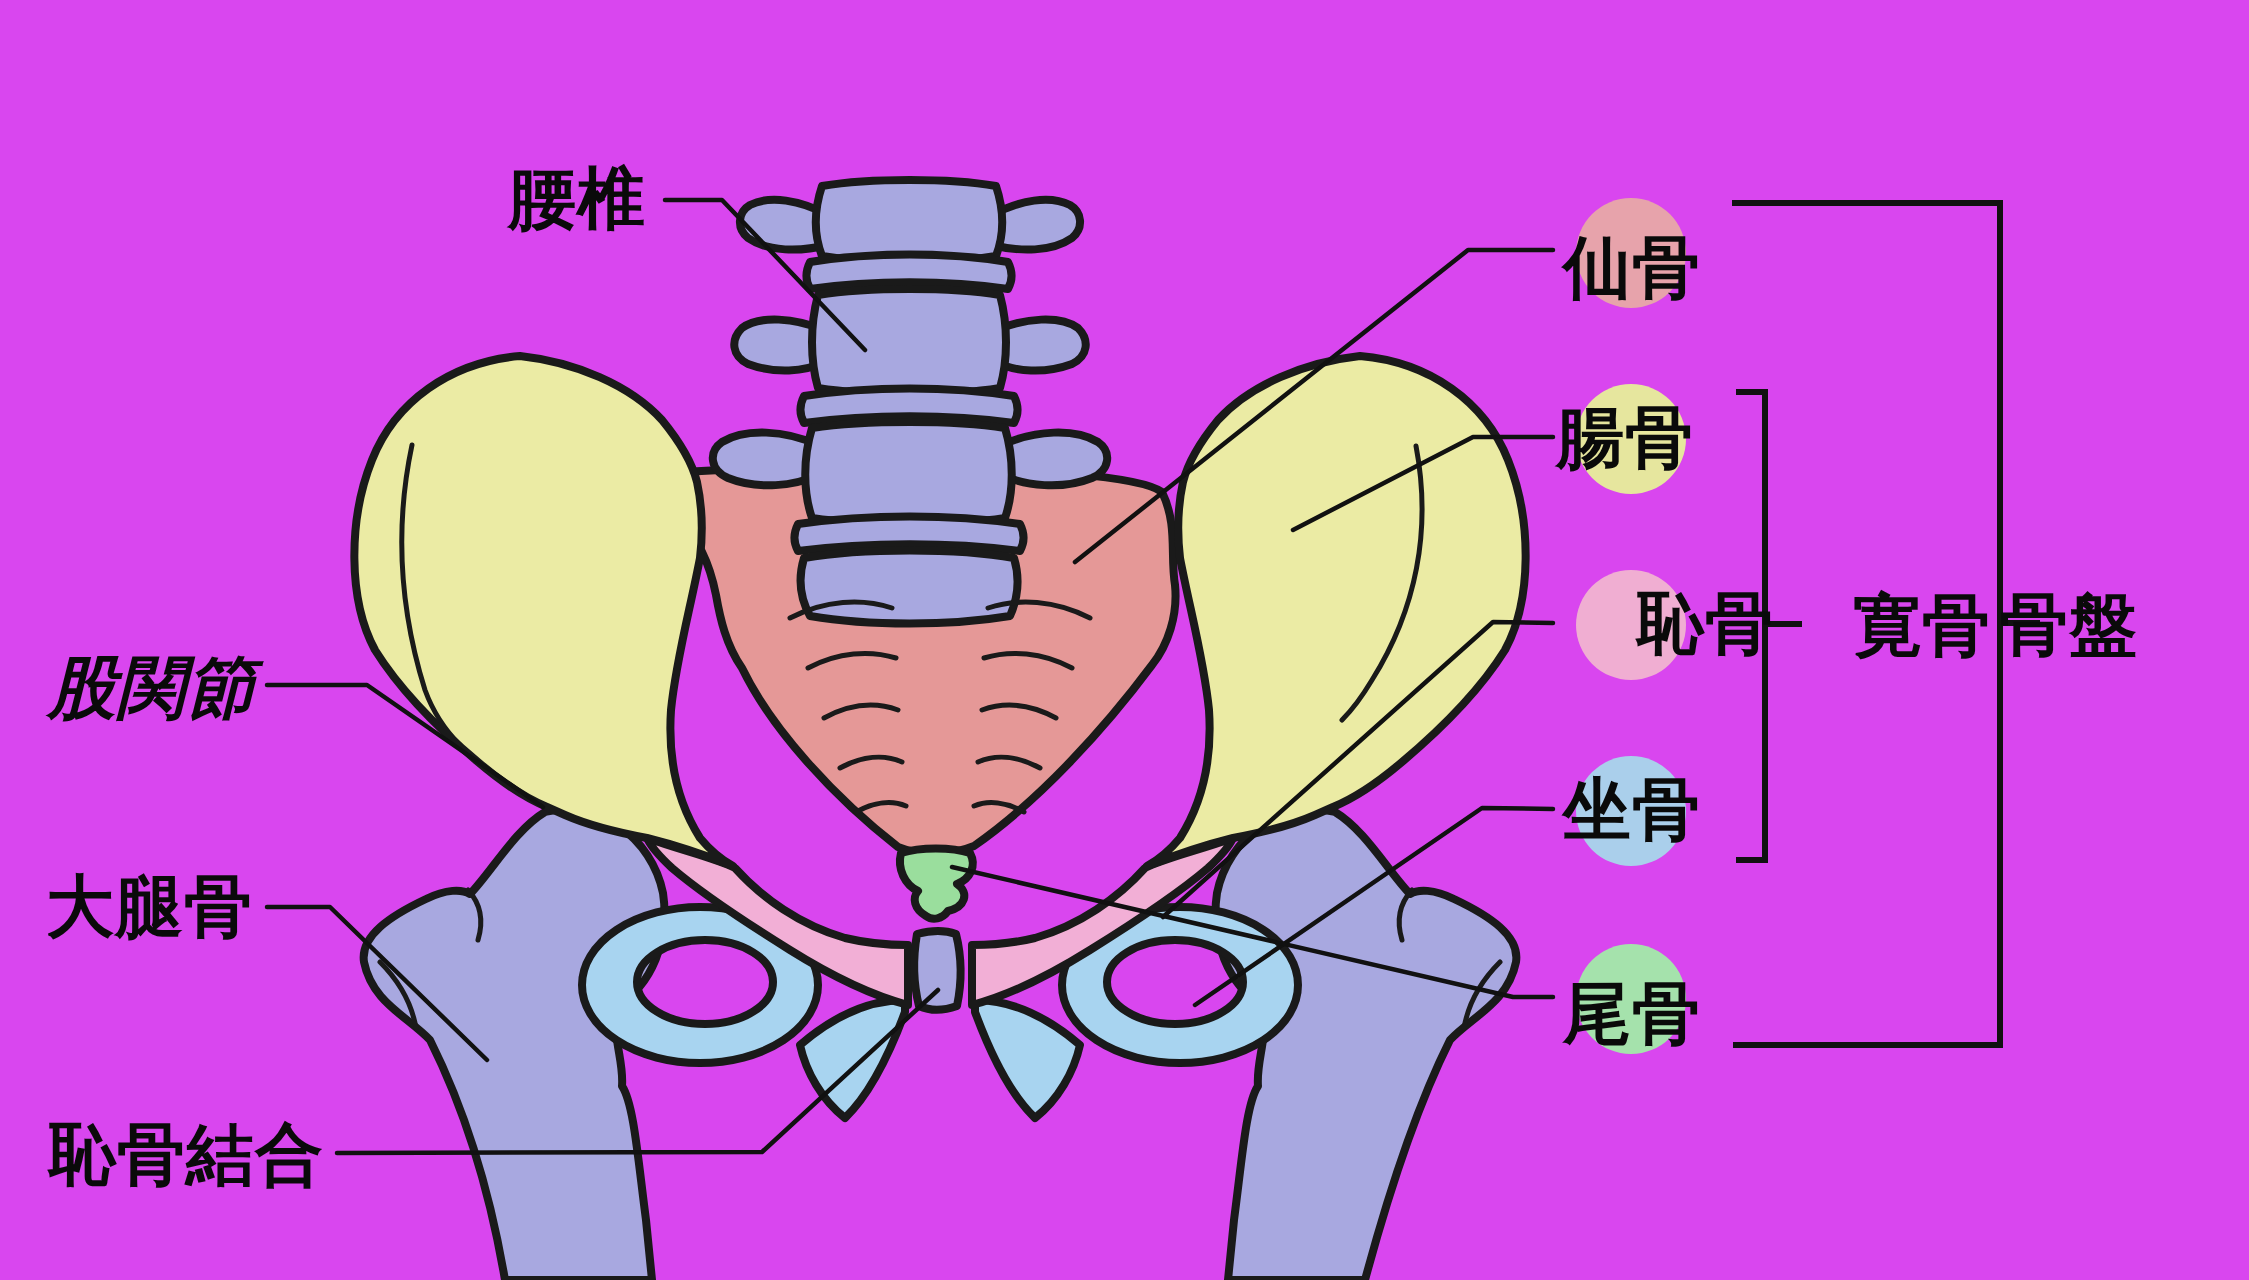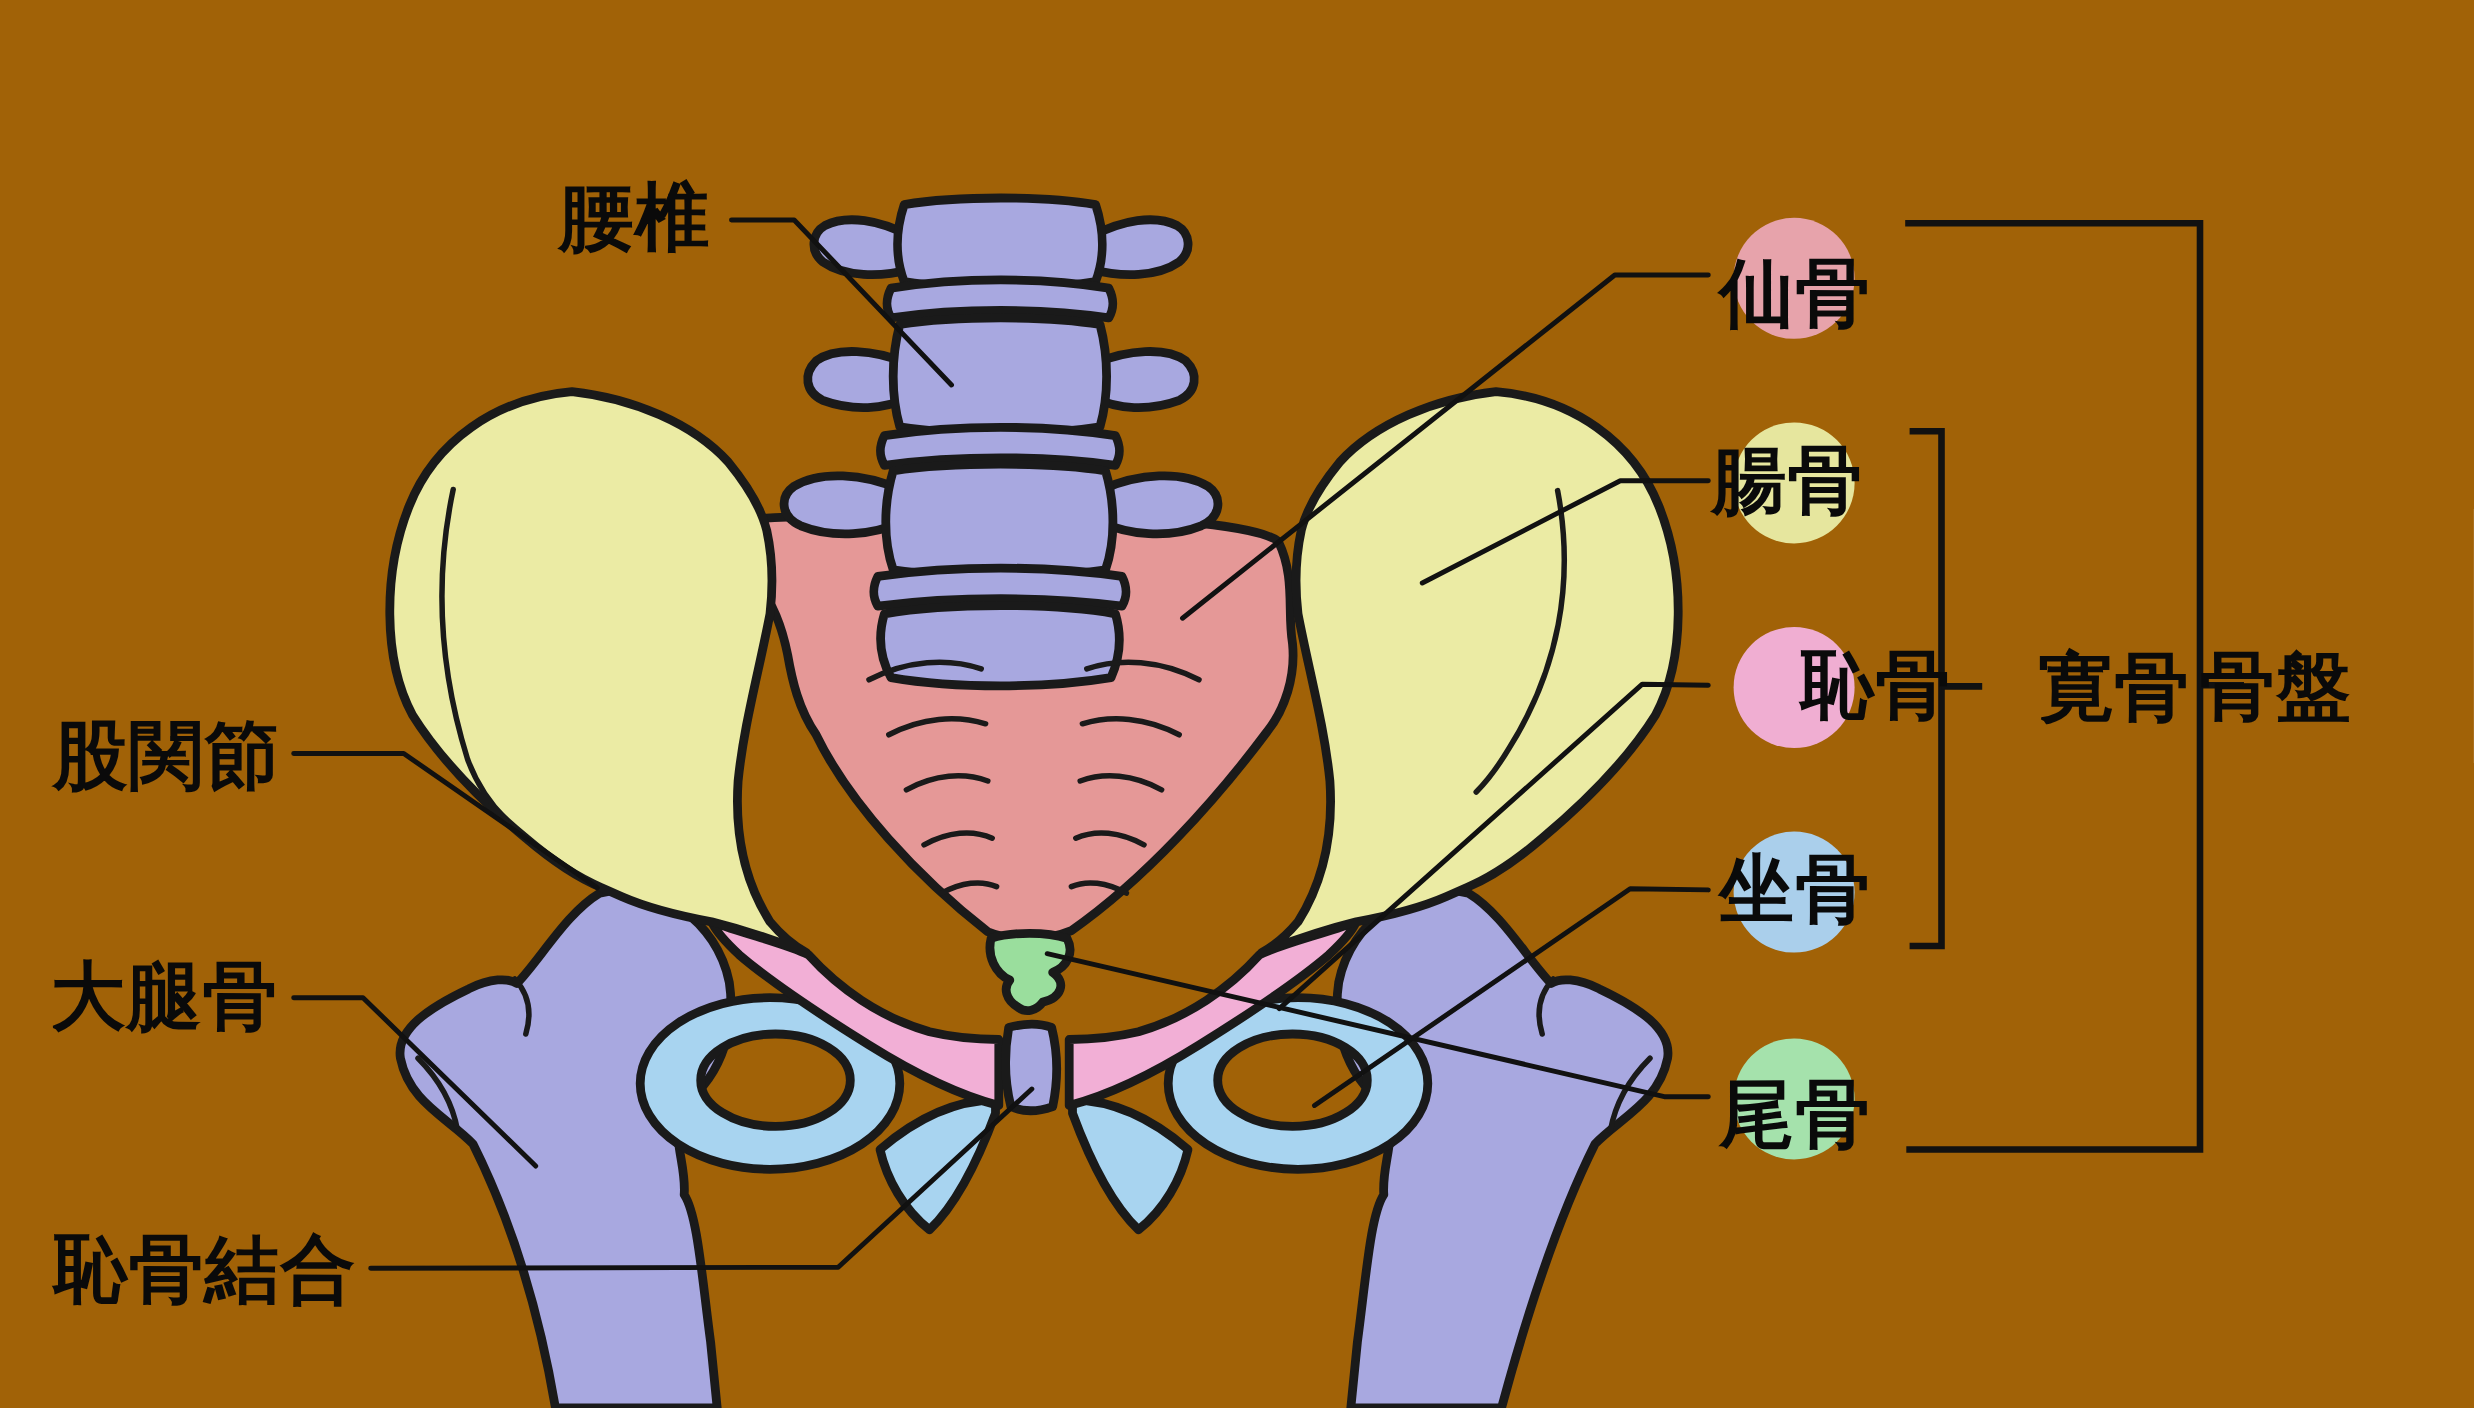--- a/index.html
+++ b/index.html
@@ -1,19 +1,19 @@
 <!DOCTYPE html>
 <html><head>
 <meta charset="utf-8">
 <style>
   html,body{margin:0;padding:0;background:#fff;}
   #stage{
     position:relative;
     width:2249px;height:1280px;
-    background:#a16207;
+    background:#d946ef;
     font-family:"DejaVu Sans", sans-serif;
     overflow:hidden;
   }
   #art{position:absolute;left:0;top:0;width:2249px;height:1280px;z-index:2;}
   .lbl{
     position:absolute;z-index:3;
     font-size:68px;font-weight:bold;color:#0a0a0a;
     letter-spacing:1px;line-height:1.05;white-space:nowrap;
   }
   .legend-circle{
@@ -201,21 +201,21 @@
     </g>
   </svg>
 
   <div class="legend-circle" style="left: 1576px; top: 198px; background-color: rgb(231, 163, 171);"></div>
   <div class="legend-circle" style="left: 1576px; top: 384px; background-color: rgb(230, 230, 158);"></div>
   <div class="legend-circle" style="left: 1576px; top: 570px; background-color: rgb(240, 174, 210);"></div>
   <div class="legend-circle" style="left: 1576px; top: 756px; background-color: rgb(170, 207, 235);"></div>
   <div class="legend-circle" style="left: 1576px; top: 944px; background-color: rgb(165, 226, 172);"></div>
 
   <div class="lbl" style="left:508px;top:163px;">腰椎</div>
-  <div class="lbl" style="left:48px;top:652px;">股関節</div>
+  <div class="lbl" style="left:48px;top:652px;font-style:italic;">股関節</div>
   <div class="lbl" style="left:48px;top:1119px;">恥骨結合</div>
   <div class="lbl" style="left:46px;top:871px;">大腿骨</div>
   <div class="lbl" style="left:1563px;top:216px;margin-top:16px;">仙骨</div>
   <div class="lbl" style="left:1556px;top:402px;">腸骨</div>
   <div class="lbl" style="left:1636px;top:588px;">恥骨</div>
   <div class="lbl" style="left:1563px;top:774px;">坐骨</div>
   <div class="lbl" style="left:1563px;top:962px;margin-top:16px;">尾骨</div>
   <div class="lbl" style="left:1823px;top:590px;margin-left:30px;">寛骨</div>
   <div class="lbl" style="left:2000px;top:589px;">骨盤</div>
 </div>

